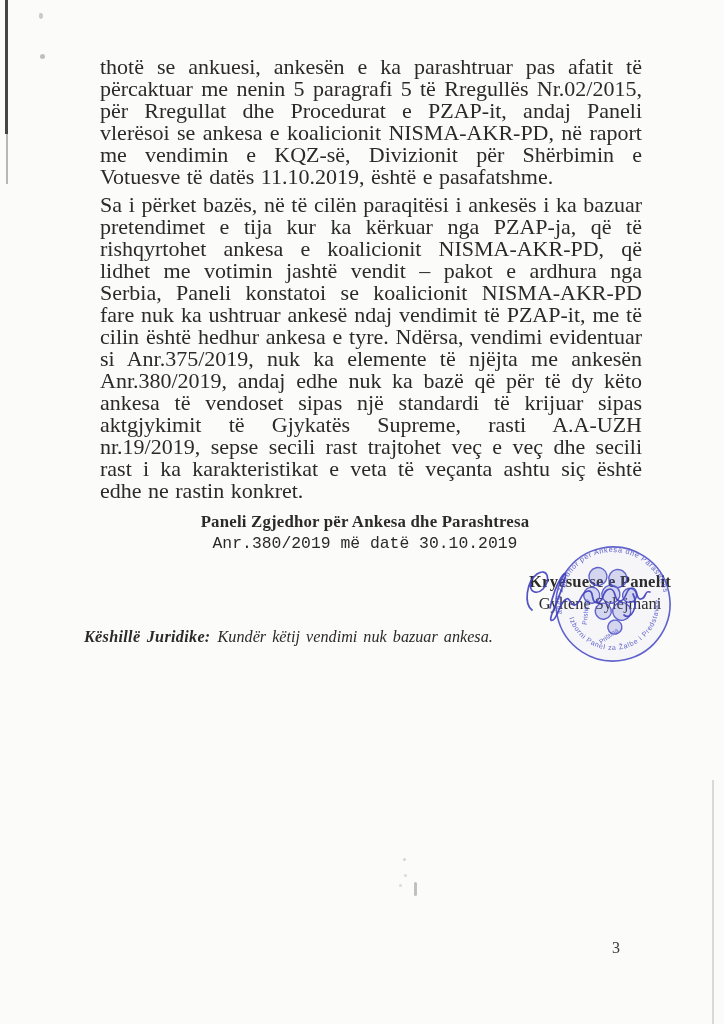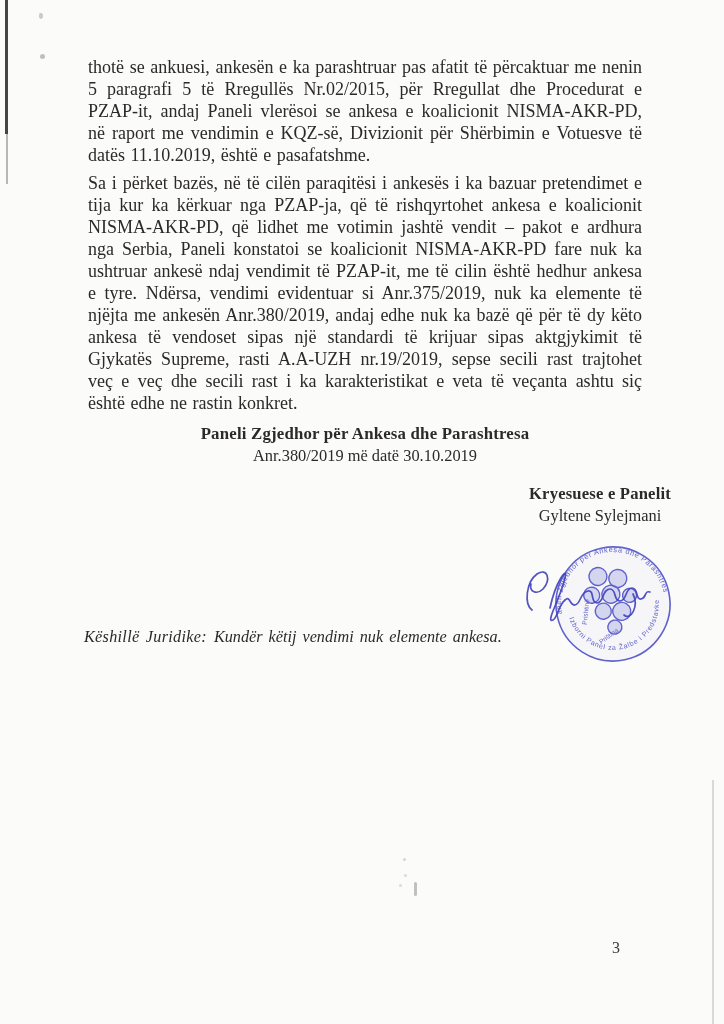--- a/index.html
+++ b/index.html
@@ -6,43 +6,43 @@
   body{
     width:724px;height:1024px;
     background:#fbfbfa;
     position:relative;
     overflow:hidden;
     font-family:"Liberation Serif","DejaVu Serif",serif;
     color:#2b2a27;
   }
   .content{padding:56px 82px 0 88px;}
   p.body{
-    font-size:18px;line-height:22px;
+    font-size:22px;line-height:22px;
     text-align:justify;
-    margin:0 0 6px 0;
+    margin:0 0 6px 12px;
     word-spacing:1px;
   }
   .center-head{
     text-align:center;font-weight:bold;
     font-size:16.8px;line-height:22px;
     margin-top:9px;letter-spacing:.2px;
   }
-  .center-sub{text-align:center;font-size:16.4px;line-height:22px;}
+  .center-sub{text-align:center;font-size:16.4px;line-height:22px;font-family:Liberation Mono, monospace;}
   .sigblock{
     width:200px;margin:16px -58px 0 auto;
     text-align:center;line-height:22px;position:relative;z-index:2;
   }
   .sig-title{font-weight:bold;font-size:16.6px;letter-spacing:.2px;}
   .sig-name{font-size:16.4px;}
   .legal{
     position:absolute;left:84px;top:626px;
     font-style:italic;font-size:16.2px;line-height:22px;
     word-spacing:2px;
   }
-  .legal .lbl{font-weight:normal;padding-right:7px;letter-spacing:.3px;}
+  .legal .lbl{font-weight:bold;padding-right:7px;letter-spacing:.3px;}
   .pagenum{position:absolute;left:612px;top:939px;font-size:16px;color:#3a3a38;}
   .stamp{
     position:absolute;left:533px;top:524px;
     transform:rotate(-12deg);
     opacity:.88;z-index:3;
   }
   .signature{position:absolute;left:520px;top:564px;z-index:4;}
   
   .edge-line-dark{position:absolute;left:5px;top:0;width:3px;height:134px;background:#454542;}
   .edge-line-fade{position:absolute;left:6px;top:134px;width:2px;height:50px;background:#9a9a95;opacity:.7;}
@@ -112,16 +112,16 @@
 <svg class="signature" width="150" height="64" viewBox="0 0 150 64">
   <path d="M 12,46 C 4,40 6,18 17,10 C 28,3 31,16 23,25 C 17,31 9,28 11,20
            M 30,44 C 36,16 48,2 45,14 C 42,26 36,40 33,47 C 31,52 29,58 33,56
            C 38,53 38,42 45,36 C 51,31 49,42 55,41 C 61,40 60,28 68,27
            C 75,26 70,39 77,39 C 84,39 82,25 90,25 C 97,25 93,37 100,37
            C 107,37 105,24 112,24 C 119,24 115,36 121,35 C 127,34 124,26 130,28
            M 113,30 C 119,42 111,57 104,51" fill="none" stroke="#3f3fbe" stroke-width="1.7" stroke-linecap="round" opacity="0.9"></path>
 </svg>
 
 <div class="legal">
-  <span class="lbl">Këshillë Juridike:</span><span>Kundër këtij vendimi nuk elemente ankesa.</span>
+  <span class="lbl">Këshillë Juridike:</span><span>Kundër këtij vendimi nuk bazuar ankesa.</span>
 </div>
 
 <div class="pagenum">3</div>
 
 </body></html>

